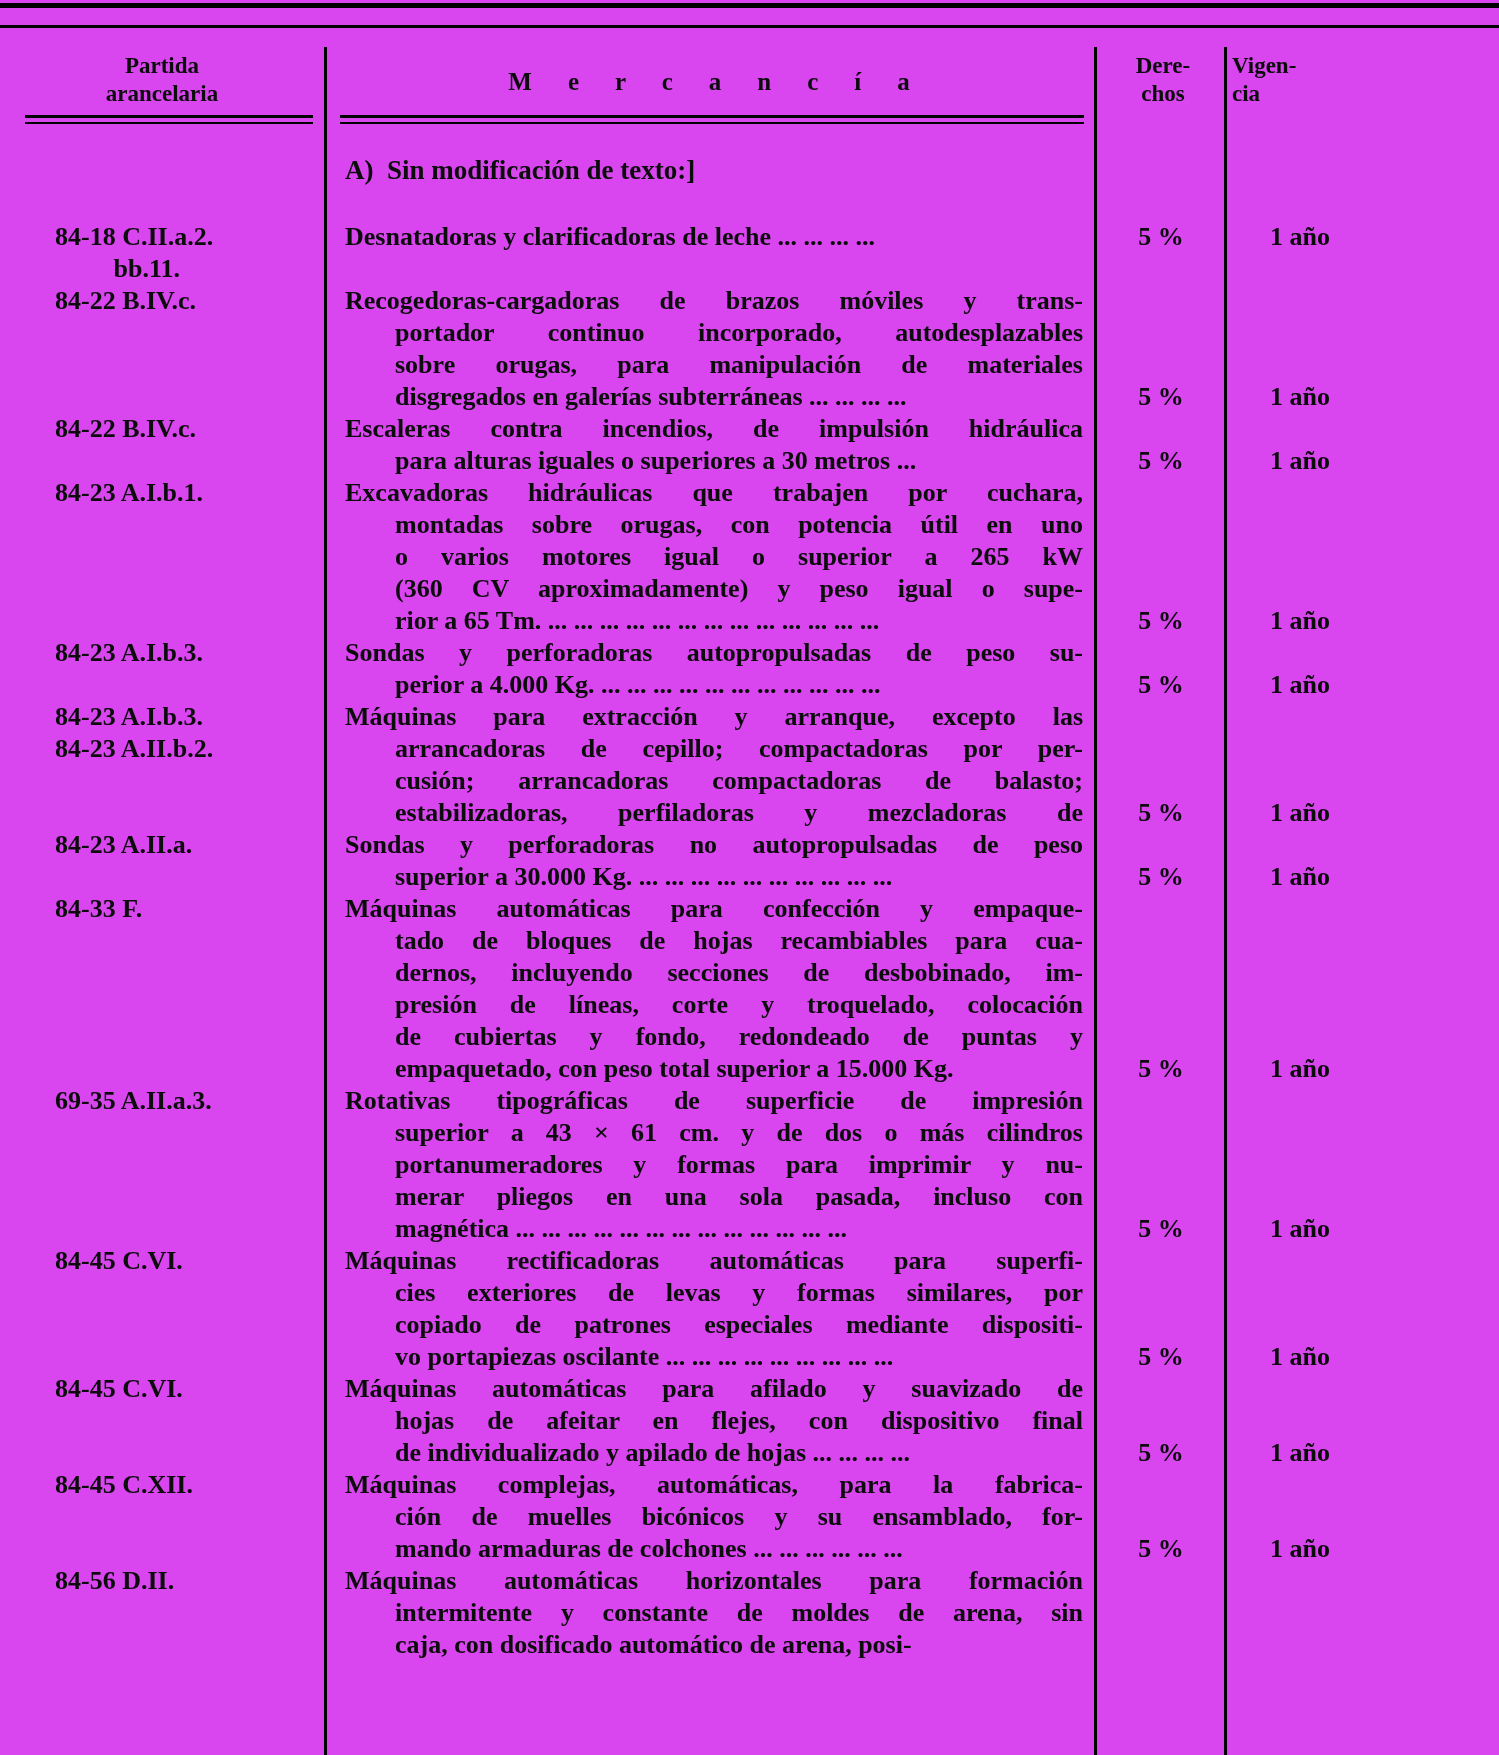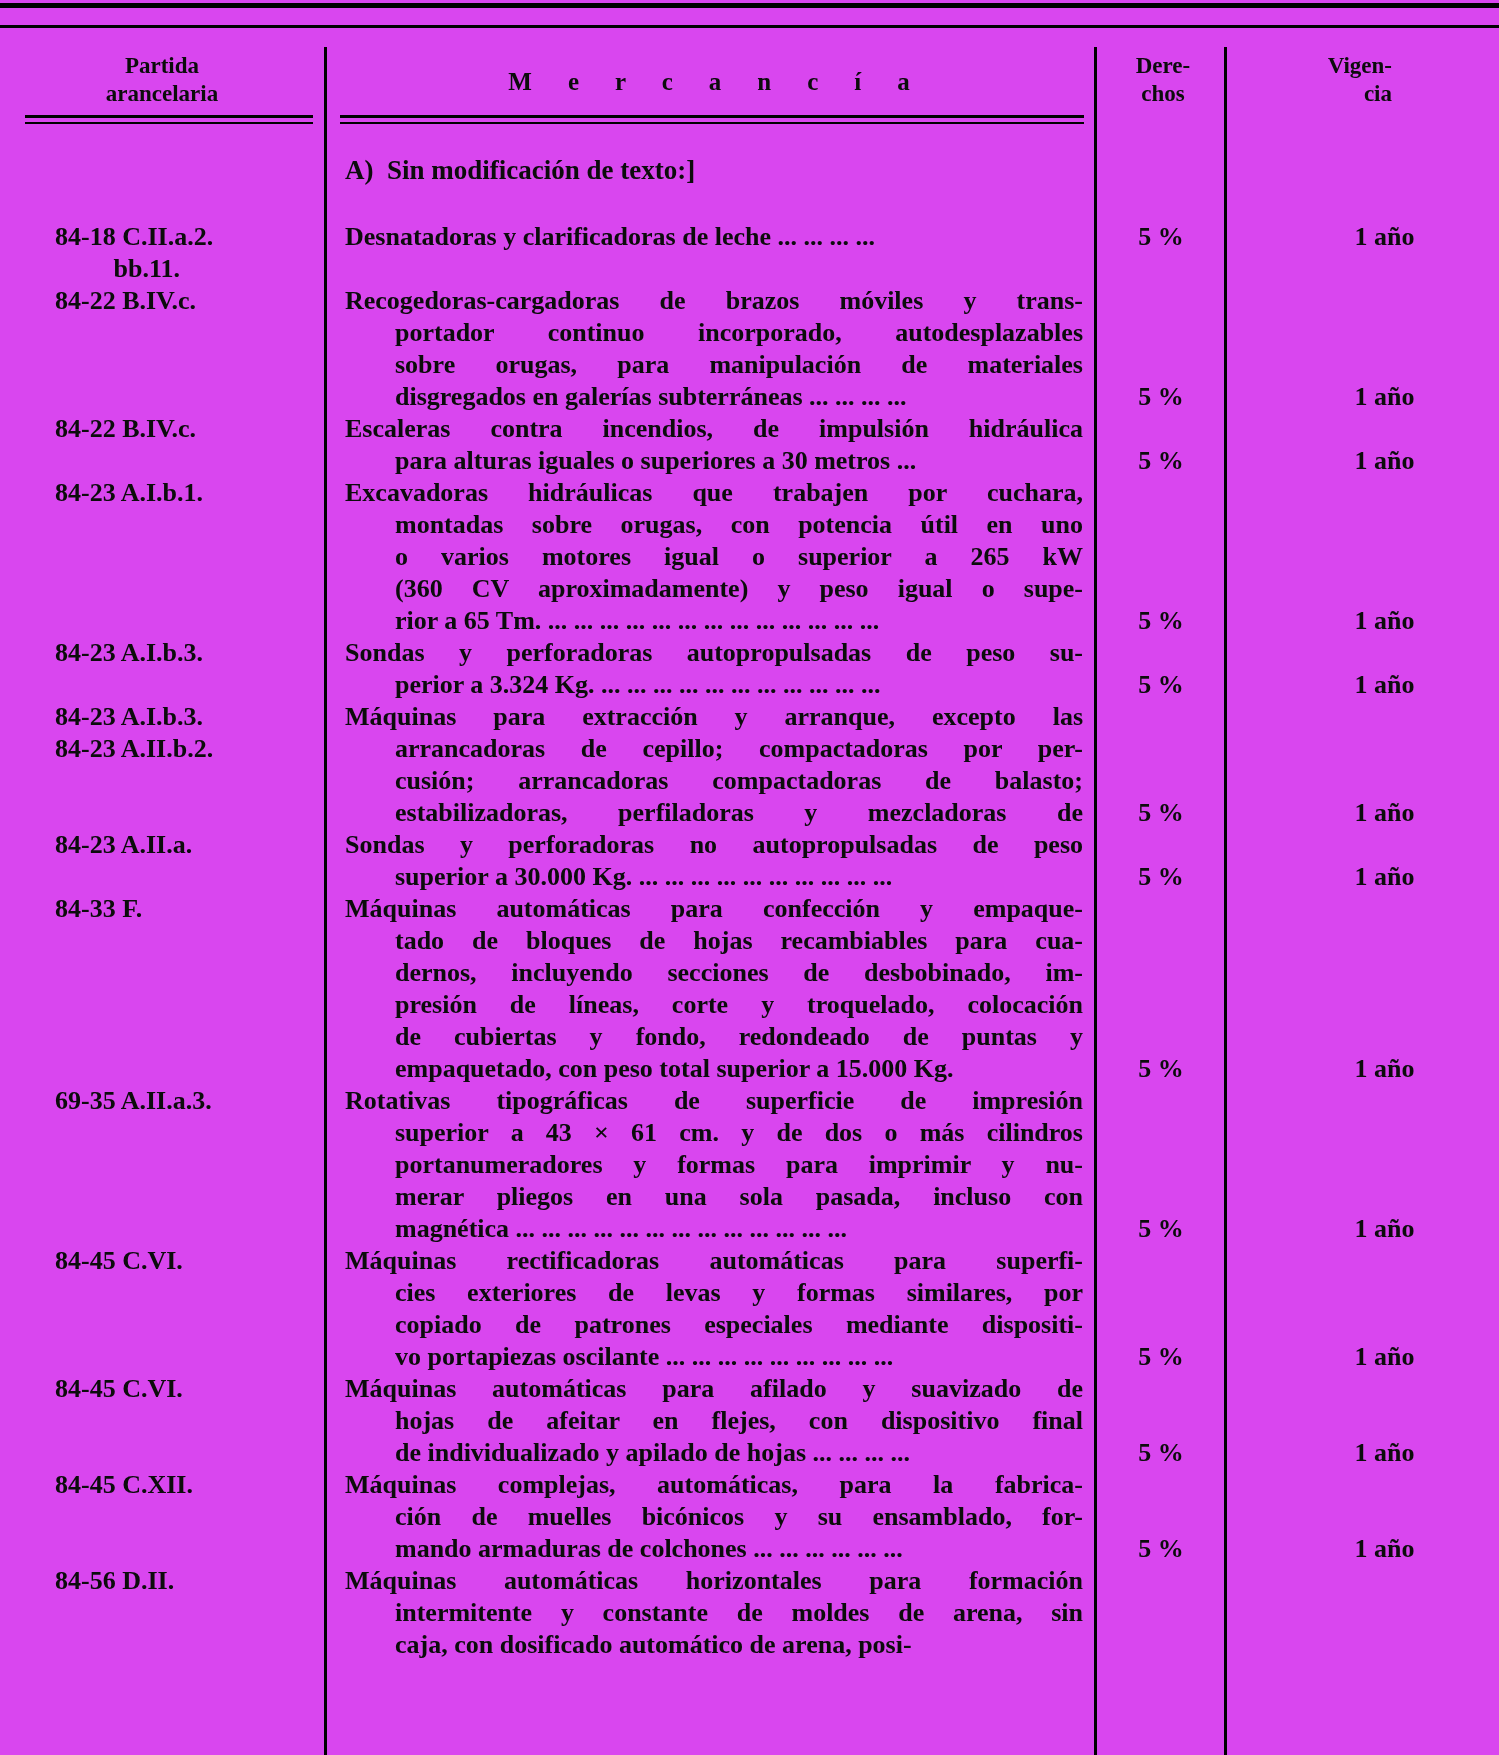--- a/index.html
+++ b/index.html
@@ -20,38 +20,38 @@
   .rule-b { top: 25px; height: 3px; }
   .vline { position: absolute; top: 47px; bottom: 0; width: 3px; background: #000; }
   .v1 { left: 324px; }
   .v2 { left: 1094px; }
   .v3 { left: 1224px; }
 
   .header { position: absolute; top: 52px; left: 0; width: 100%; display: flex; font-size: 23px; line-height: 28px; }
   .h-partida { width: 324px; text-align: center; }
   .h-merc { width: 770px; text-align: center; font-size: 25px; letter-spacing: 36px; text-indent: 36px; padding-top: 16px; }
   .h-der { width: 138px; text-align: center; }
-  .h-vig { width: 160px; text-align: right; }
+  .h-vig { width: 160px; text-align: left; }
 
   .hrule { position: absolute; top: 115px; height: 9px; border-top: 3px solid #000; border-bottom: 2px solid #000; }
   .hrule-p { left: 25px; width: 288px; }
   .hrule-m { left: 340px; width: 744px; }
 
   .content { position: absolute; top: 153px; left: 0; width: 100%; }
   .section-heading { font-size: 27px; line-height: 34px; margin: 0 0 34px 345px; white-space: pre; }
 
   .row { display: flex; align-items: flex-start; font-size: 26px; line-height: 32px; gap: 32px; }
   .c-partida { width: 324px; padding-left: 55px; white-space: pre; }
   .c-group { flex: 1; display: flex; align-items: flex-end; }
   .c-merc { width: 770px; padding: 0 13px 0 19px; }
   .m-line { text-align: justify; text-align-last: justify; }
   .m-line.cont { padding-left: 50px; }
   .m-line.last { text-align-last: left; }
   .c-der { width: 130px; text-align: center; }
-  .c-vig { width: 273px; padding-left: 44px; text-align: center; }
+  .c-vig { width: 273px; padding-left: 44px; }
 </style>
 </head>
 <body>
 
 <div class="page">
 
   <div class="hline rule-a"></div>
   <div class="hline rule-b"></div>
 
   <div class="vline v1"></div>
@@ -131,21 +131,21 @@
       <div class="c-der">5 %</div>
       <div class="c-vig">1 año</div>
     </div>
   </div>
 
   <div class="row">
     <div class="c-partida">84-23 A.I.b.3.</div>
     <div class="c-group">
       <div class="c-merc">
               <div class="m-line">Sondas y perforadoras autopropulsadas de peso su-</div>
-              <div class="m-line cont last">perior a 3.324 Kg. ... ... ... ... ... ... ... ... ... ... ...</div>
+              <div class="m-line cont last">perior a 4.000 Kg. ... ... ... ... ... ... ... ... ... ... ...</div>
             </div>
       <div class="c-der">5 %</div>
       <div class="c-vig">1 año</div>
     </div>
   </div>
 
   <div class="row">
     <div class="c-partida">84-23 A.I.b.3.
 84-23 A.II.b.2.</div>
     <div class="c-group">

